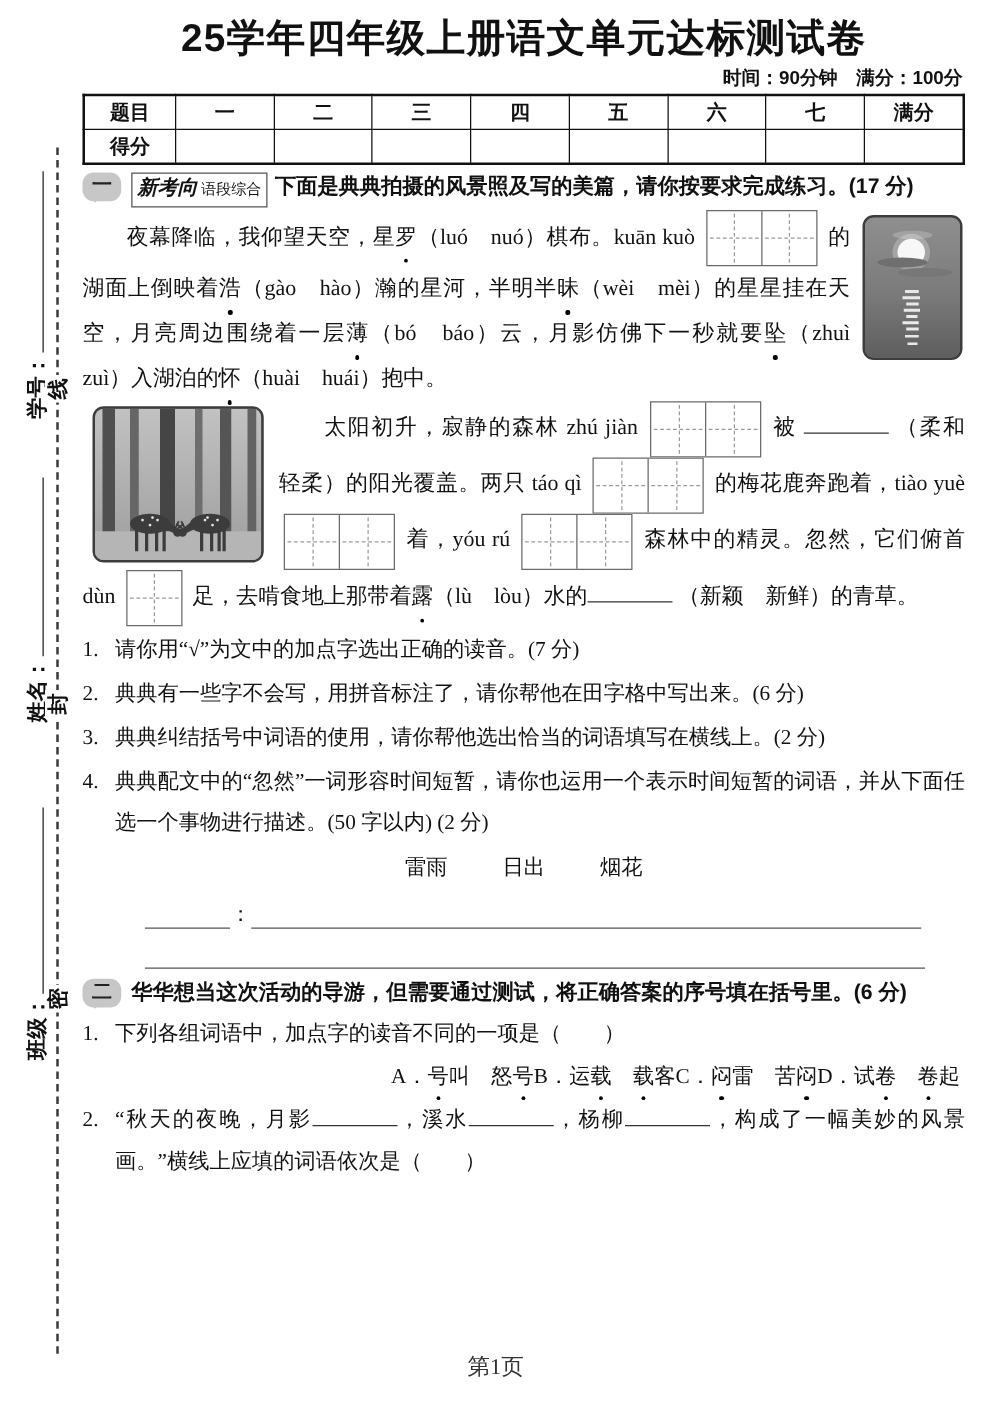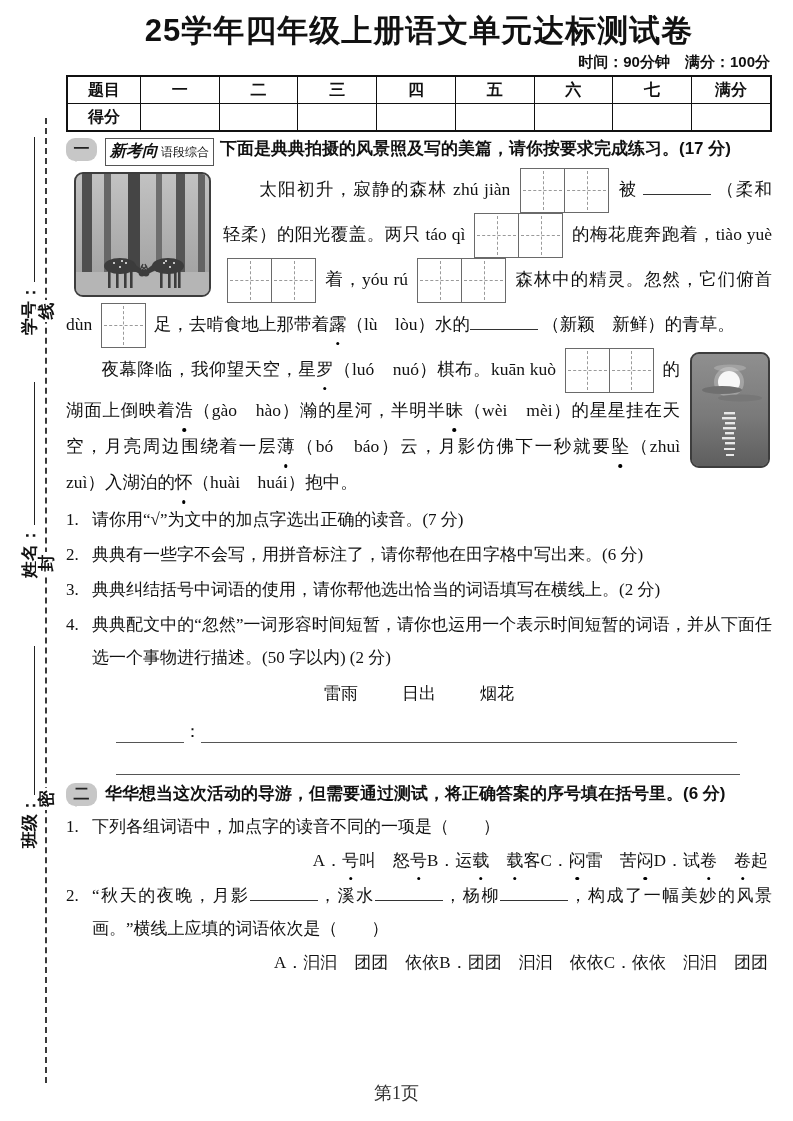--- a/index.html
+++ b/index.html
@@ -156,90 +156,20 @@
       </table>
 
 
     <div class="sec-head">
       <span class="bubble">一</span>
       <span class="badge">
         <span class="b1">新考向</span>
         <span class="b2">语段综合</span>
       </span>
       <span class="sec-text">下面是典典拍摄的风景照及写的美篇，请你按要求完成练习。(17 分)</span>
-    </div>
-
-    <div class="para" style="clear:right;">
-      <span class="photo deer">
-        <svg viewBox="0 0 133 121" preserveAspectRatio="none">
-          <defs>
-            <linearGradient id="fog" x1="0" y1="0" x2="0" y2="1">
-              <stop offset="0" stop-color="#c2c2c2"></stop>
-                <stop offset="1" stop-color="#9d9d9d"></stop>
-            </linearGradient>
-          </defs>
-          <rect width="133" height="121" fill="url(#fog)"></rect>
-          <rect x="6" y="0" width="10" height="100" fill="#4f4f4f"></rect>
-          <rect x="28" y="0" width="7" height="100" fill="#666666"></rect>
-          <rect x="52" y="0" width="12" height="100" fill="#454545"></rect>
-          <rect x="80" y="0" width="6" height="100" fill="#6e6e6e"></rect>
-          <rect x="100" y="0" width="9" height="100" fill="#555555"></rect>
-          <rect x="122" y="0" width="7" height="100" fill="#636363"></rect>
-          <rect x="0" y="98" width="133" height="23" fill="#b5b5b5"></rect>
-
-          <g fill="#3c3c3c">
-            <ellipse cx="44" cy="92" rx="16" ry="8"></ellipse>
-            <path d="M56 88 L66 96 L64 100 L56 96 Z"></path>
-            <circle cx="66" cy="99" r="3.4"></circle>
-            <rect x="32" y="96" width="2.6" height="18"></rect>
-              <rect x="40" y="98" width="2.6" height="16"></rect>
-            <rect x="48" y="98" width="2.6" height="16"></rect>
-              <rect x="54" y="96" width="2.6" height="18"></rect>
-            <path d="M64 96 l3 -6 M66 96 l5 -4" stroke="#3c3c3c" stroke-width="1.4" fill="none"></path>
-          </g>
-          <g fill="#e6e6e6">
-              <circle cx="38" cy="89" r="1.1"></circle>
-              <circle cx="44" cy="93" r="1.1"></circle>
-              <circle cx="50" cy="89" r="1.1"></circle>
-              <circle cx="46" cy="87" r="1.1"></circle>
-            </g>
-
-          <g fill="#3c3c3c">
-            <ellipse cx="92" cy="92" rx="16" ry="8"></ellipse>
-            <path d="M80 88 L70 96 L72 100 L80 96 Z"></path>
-            <circle cx="70" cy="99" r="3.4"></circle>
-            <rect x="84" y="96" width="2.6" height="18"></rect>
-              <rect x="92" y="98" width="2.6" height="16"></rect>
-            <rect x="98" y="98" width="2.6" height="16"></rect>
-              <rect x="102" y="96" width="2.6" height="18"></rect>
-            <path d="M72 96 l-3 -6 M70 96 l-5 -4" stroke="#3c3c3c" stroke-width="1.4" fill="none"></path>
-          </g>
-          <g fill="#e6e6e6">
-              <circle cx="88" cy="89" r="1.1"></circle>
-              <circle cx="94" cy="93" r="1.1"></circle>
-              <circle cx="98" cy="89" r="1.1"></circle>
-              <circle cx="90" cy="87" r="1.1"></circle>
-            </g>
-        </svg>
-      </span>
-      <span class="indent2"></span><span><span>太阳初升，寂静的森林 zhú jiàn </span><span class="tzg">
-            <span class="tzg-cell"></span>
-            <span class="tzg-cell"></span>
-          </span><span> 被 </span><span class="blank" style="width: 68px;"></span><span> （柔和　轻柔）的阳光覆盖。两只 táo qì </span><span class="tzg">
-            <span class="tzg-cell"></span>
-            <span class="tzg-cell"></span>
-          </span><span> 的梅花鹿奔跑着，tiào yuè </span><span class="tzg">
-            <span class="tzg-cell"></span>
-            <span class="tzg-cell"></span>
-          </span><span> 着，yóu rú </span><span class="tzg">
-            <span class="tzg-cell"></span>
-            <span class="tzg-cell"></span>
-          </span><span> 森林中的精灵。忽然，它们俯首 dùn </span><span class="tzg">
-            <span class="tzg-cell"></span>
-          </span><span> 足，去啃食地上那带着</span><span class="dot-under">露</span><span>（lù　lòu）水的</span><span class="blank" style="width: 68px;"></span><span> （新颖　新鲜）的青草。</span></span>
     </div>
 
     <div class="para">
       <span class="photo moon">
         <svg viewBox="0 0 76 112" preserveAspectRatio="none">
           <defs>
             <linearGradient id="sky" x1="0" y1="0" x2="0" y2="1">
               <stop offset="0" stop-color="#8f8f8f"></stop>
                 <stop offset="0.55" stop-color="#7a7a7a"></stop>
                 <stop offset="1" stop-color="#5e5e5e"></stop>
@@ -263,20 +193,90 @@
             <rect x="34" y="100" width="8" height="2"></rect>
           </g>
         </svg>
       </span>
       <span class="indent2"></span><span><span>夜幕降临，我仰望天空，星</span><span class="dot-under">罗</span><span>（luó　nuó）棋布。kuān kuò </span><span class="tzg">
             <span class="tzg-cell"></span>
             <span class="tzg-cell"></span>
           </span><span> 的湖面上倒映着</span><span class="dot-under">浩</span><span>（gào　hào）瀚的星河，半明半</span><span class="dot-under">昧</span><span>（wèi　mèi）的星星挂在天空，月亮周边围绕着一层</span><span class="dot-under">薄</span><span>（bó　báo）云，月影仿佛下一秒就要</span><span class="dot-under">坠</span><span>（zhuì　zuì）入湖泊的</span><span class="dot-under">怀</span><span>（huài　huái）抱中。</span></span>
     </div>
 
+    <div class="para" style="clear:right;">
+      <span class="photo deer">
+        <svg viewBox="0 0 133 121" preserveAspectRatio="none">
+          <defs>
+            <linearGradient id="fog" x1="0" y1="0" x2="0" y2="1">
+              <stop offset="0" stop-color="#c2c2c2"></stop>
+                <stop offset="1" stop-color="#9d9d9d"></stop>
+            </linearGradient>
+          </defs>
+          <rect width="133" height="121" fill="url(#fog)"></rect>
+          <rect x="6" y="0" width="10" height="100" fill="#4f4f4f"></rect>
+          <rect x="28" y="0" width="7" height="100" fill="#666666"></rect>
+          <rect x="52" y="0" width="12" height="100" fill="#454545"></rect>
+          <rect x="80" y="0" width="6" height="100" fill="#6e6e6e"></rect>
+          <rect x="100" y="0" width="9" height="100" fill="#555555"></rect>
+          <rect x="122" y="0" width="7" height="100" fill="#636363"></rect>
+          <rect x="0" y="98" width="133" height="23" fill="#b5b5b5"></rect>
+
+          <g fill="#3c3c3c">
+            <ellipse cx="44" cy="92" rx="16" ry="8"></ellipse>
+            <path d="M56 88 L66 96 L64 100 L56 96 Z"></path>
+            <circle cx="66" cy="99" r="3.4"></circle>
+            <rect x="32" y="96" width="2.6" height="18"></rect>
+              <rect x="40" y="98" width="2.6" height="16"></rect>
+            <rect x="48" y="98" width="2.6" height="16"></rect>
+              <rect x="54" y="96" width="2.6" height="18"></rect>
+            <path d="M64 96 l3 -6 M66 96 l5 -4" stroke="#3c3c3c" stroke-width="1.4" fill="none"></path>
+          </g>
+          <g fill="#e6e6e6">
+              <circle cx="38" cy="89" r="1.1"></circle>
+              <circle cx="44" cy="93" r="1.1"></circle>
+              <circle cx="50" cy="89" r="1.1"></circle>
+              <circle cx="46" cy="87" r="1.1"></circle>
+            </g>
+
+          <g fill="#3c3c3c">
+            <ellipse cx="92" cy="92" rx="16" ry="8"></ellipse>
+            <path d="M80 88 L70 96 L72 100 L80 96 Z"></path>
+            <circle cx="70" cy="99" r="3.4"></circle>
+            <rect x="84" y="96" width="2.6" height="18"></rect>
+              <rect x="92" y="98" width="2.6" height="16"></rect>
+            <rect x="98" y="98" width="2.6" height="16"></rect>
+              <rect x="102" y="96" width="2.6" height="18"></rect>
+            <path d="M72 96 l-3 -6 M70 96 l-5 -4" stroke="#3c3c3c" stroke-width="1.4" fill="none"></path>
+          </g>
+          <g fill="#e6e6e6">
+              <circle cx="88" cy="89" r="1.1"></circle>
+              <circle cx="94" cy="93" r="1.1"></circle>
+              <circle cx="98" cy="89" r="1.1"></circle>
+              <circle cx="90" cy="87" r="1.1"></circle>
+            </g>
+        </svg>
+      </span>
+      <span class="indent2"></span><span><span>太阳初升，寂静的森林 zhú jiàn </span><span class="tzg">
+            <span class="tzg-cell"></span>
+            <span class="tzg-cell"></span>
+          </span><span> 被 </span><span class="blank" style="width: 68px;"></span><span> （柔和　轻柔）的阳光覆盖。两只 táo qì </span><span class="tzg">
+            <span class="tzg-cell"></span>
+            <span class="tzg-cell"></span>
+          </span><span> 的梅花鹿奔跑着，tiào yuè </span><span class="tzg">
+            <span class="tzg-cell"></span>
+            <span class="tzg-cell"></span>
+          </span><span> 着，yóu rú </span><span class="tzg">
+            <span class="tzg-cell"></span>
+            <span class="tzg-cell"></span>
+          </span><span> 森林中的精灵。忽然，它们俯首 dùn </span><span class="tzg">
+            <span class="tzg-cell"></span>
+          </span><span> 足，去啃食地上那带着</span><span class="dot-under">露</span><span>（lù　lòu）水的</span><span class="blank" style="width: 68px;"></span><span> （新颖　新鲜）的青草。</span></span>
+    </div>
+
     <div style="clear:both;"></div>
     <div class="question">
       <span class="qnum">1.</span>
       <span class="qtext">请你用“√”为文中的加点字选出正确的读音。(7 分)</span>
     </div>
     <div class="question">
       <span class="qnum">2.</span>
       <span class="qtext">典典有一些字不会写，用拼音标注了，请你帮他在田字格中写出来。(6 分)</span>
     </div>
     <div class="question">
@@ -318,21 +318,16 @@
       <span><span>A．</span><span class="dot-under">号</span><span>叫　怒</span><span class="dot-under">号</span></span>
       <span><span>B．运</span><span class="dot-under">载</span><span>　</span><span class="dot-under">载</span><span>客</span></span>
       <span><span>C．</span><span class="dot-under">闷</span><span>雷　苦</span><span class="dot-under">闷</span></span>
       <span><span>D．试</span><span class="dot-under">卷</span><span>　</span><span class="dot-under">卷</span><span>起</span></span>
     </div>
 
     <div class="question">
       <span class="qnum">2.</span>
       <span class="qtext"><span>“秋天的夜晚，月影</span><span class="blank" style="width: 68px;"></span><span>，溪水</span><span class="blank" style="width: 68px;"></span><span>，杨柳</span><span class="blank" style="width: 68px;"></span><span>，构成了一幅美妙的风景画。”横线上应填的词语依次是（　　）</span></span>
     </div>
-    <div class="opt-row">
-      <span>A．汩汩　团团　依依</span>
-      <span>B．团团　汩汩　依依</span>
-      <span>C．依依　汩汩　团团</span>
-    </div>
   </div>
 
   <div class="footer">第1页</div>
 </div>
 
 </body></html>

